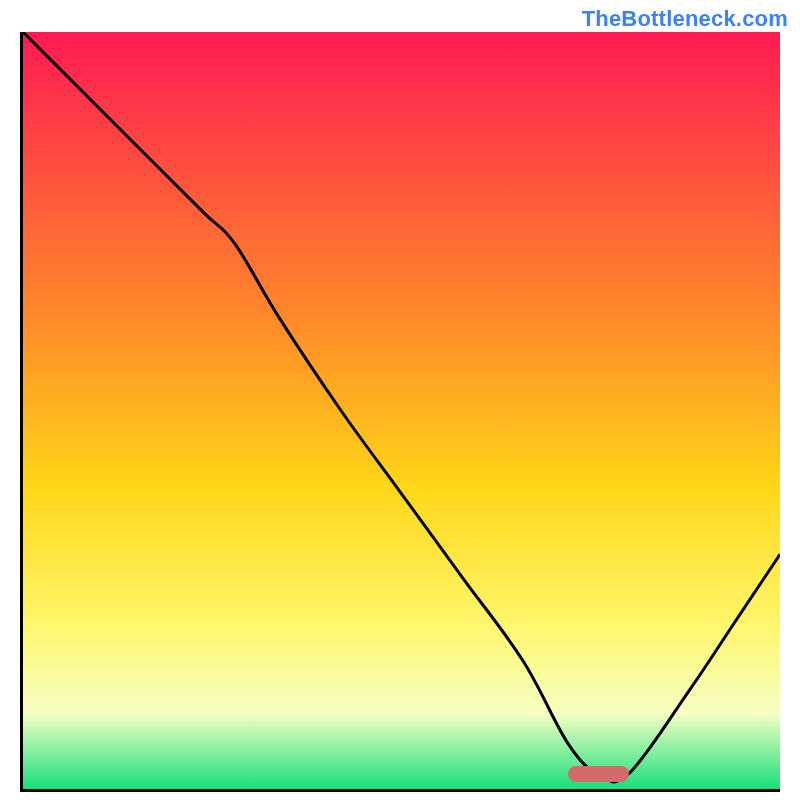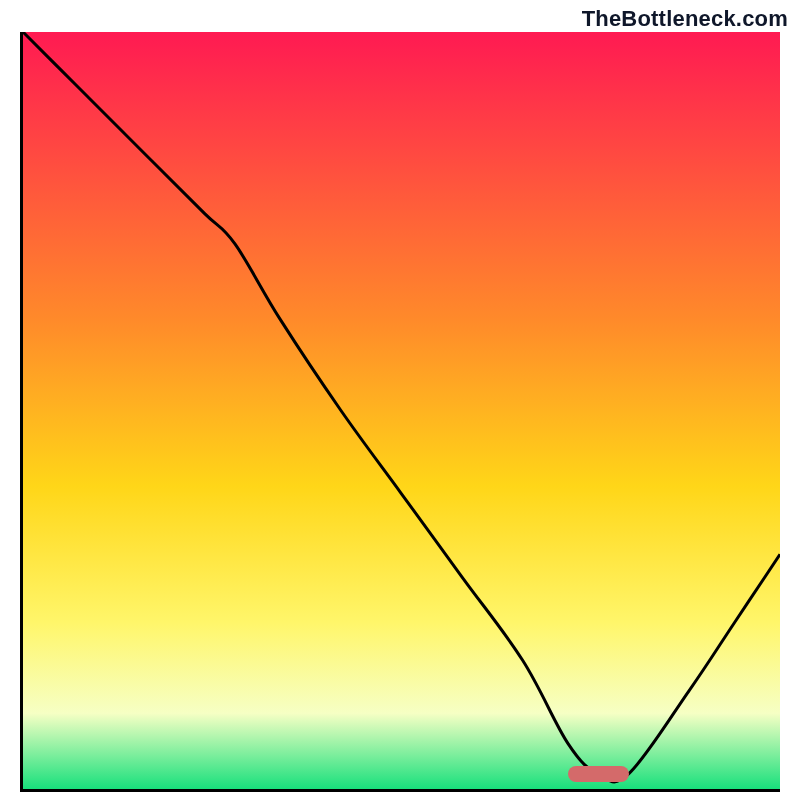--- a/index.html
+++ b/index.html
@@ -13,21 +13,21 @@
   }
   .stage {
     position: relative;
     width: 800px;
     height: 800px;
   }
   .watermark {
     position: absolute;
     top: 6px;
     right: 12px;
-    color: #0f172a;
+    color: #3b82f6;
     font-size: 22px;
     font-weight: 600;
     letter-spacing: 0.2px;
     user-select: none;
   }
   .plot {
     position: absolute;
     left: 20px;
     top: 32px;
     width: 760px;

